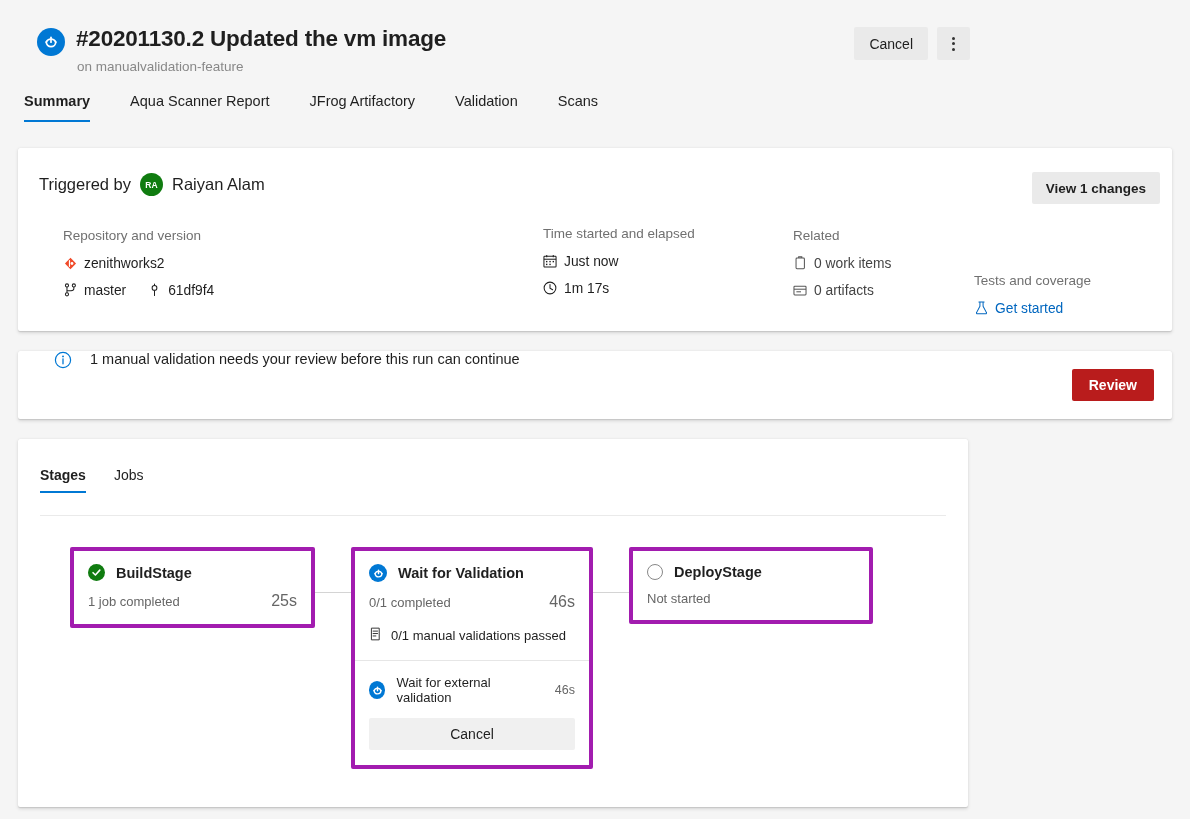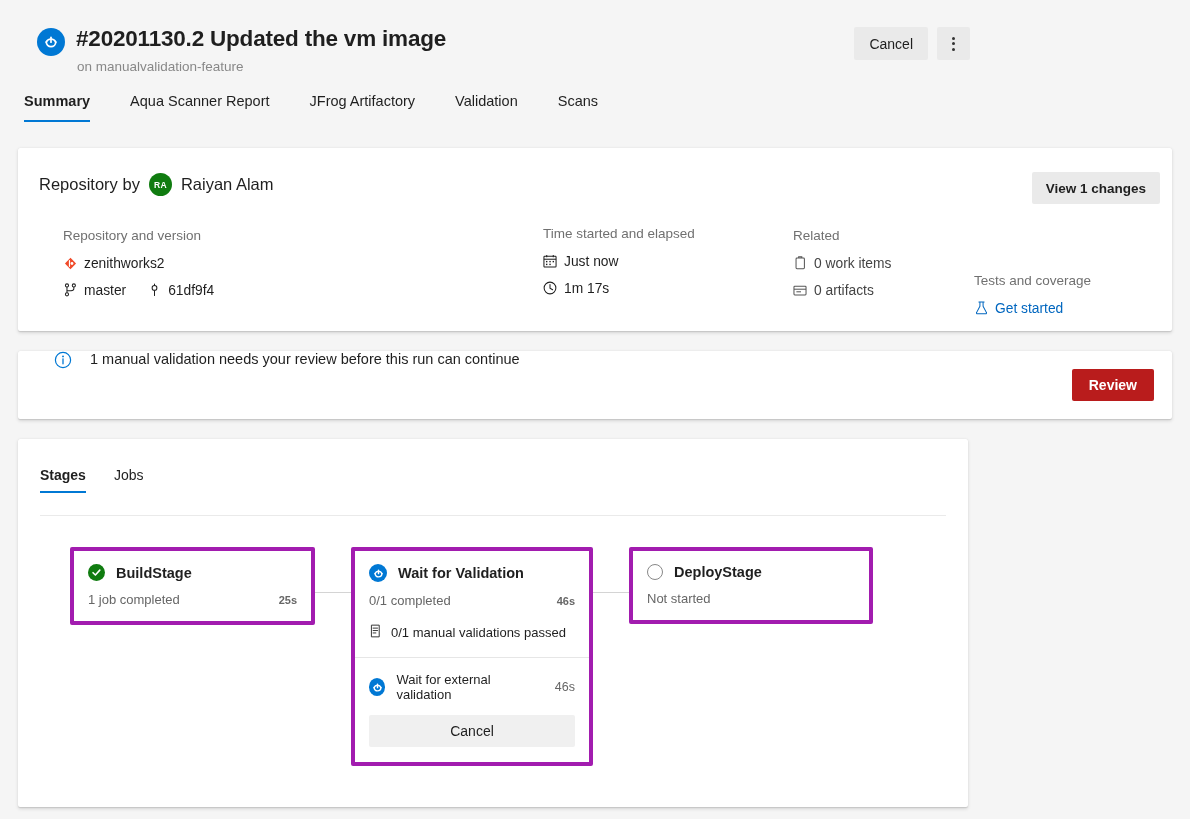--- a/index.html
+++ b/index.html
@@ -127,21 +127,21 @@
   .stage-area { position: absolute; left: 0; top: 88px; right: 0; bottom: 0; }
   .stage-card {
     position: absolute; background: #fff; border: 4px solid #a21caf; border-radius: 2px;
   }
   .stage-head { display: flex; align-items: center; gap: 11px; padding: 13px 14px 0 14px; }
   .stage-title { font-size: 14.5px; font-weight: 700; color: #1f1f1f; }
   .stage-meta {
     display: flex; align-items: center; justify-content: space-between;
     padding: 11px 14px 14px 14px; font-size: 13px; color: #666;
   }
-  .stage-meta .dur { color: #666; font-size: 11px; font-weight: bold; }
+  .stage-meta .dur { color: #666; font-size: 16px; }
   .stage-sub {
     display: flex; align-items: center; gap: 9px;
     padding: 2px 14px 16px 14px; font-size: 13px; color: #1f1f1f;
   }
   .stage-div { height: 1px; background: #e6e6e6; margin: 0; }
   .stage-check {
     display: flex; align-items: center; gap: 11px;
     padding: 14px 14px 13px 14px; font-size: 13px; color: #1f1f1f;
   }
   .stage-check .dur { margin-left: 8px; color: #666; font-size: 12.5px; }
@@ -192,21 +192,21 @@
     <div class="tab active">Summary</div>
     <div class="tab">Aqua Scanner Report</div>
     <div class="tab">JFrog Artifactory</div>
     <div class="tab">Validation</div>
     <div class="tab">Scans</div>
   </div>
 
   <div class="card card-summary">
 
     <div class="trig-row">
-      <span class="trig-label">Repository by</span>
+      <span class="trig-label">Triggered by</span>
       <span class="avatar">RA</span>
       <span class="trig-name">Raiyan Alam</span>
     </div>
 
     <button class="btn-changes">View 1 changes</button>
 
     <div class="col col-repo">
       <div class="col-head">Repository and version</div>
       <div class="col-line">
         <span class="ico">

